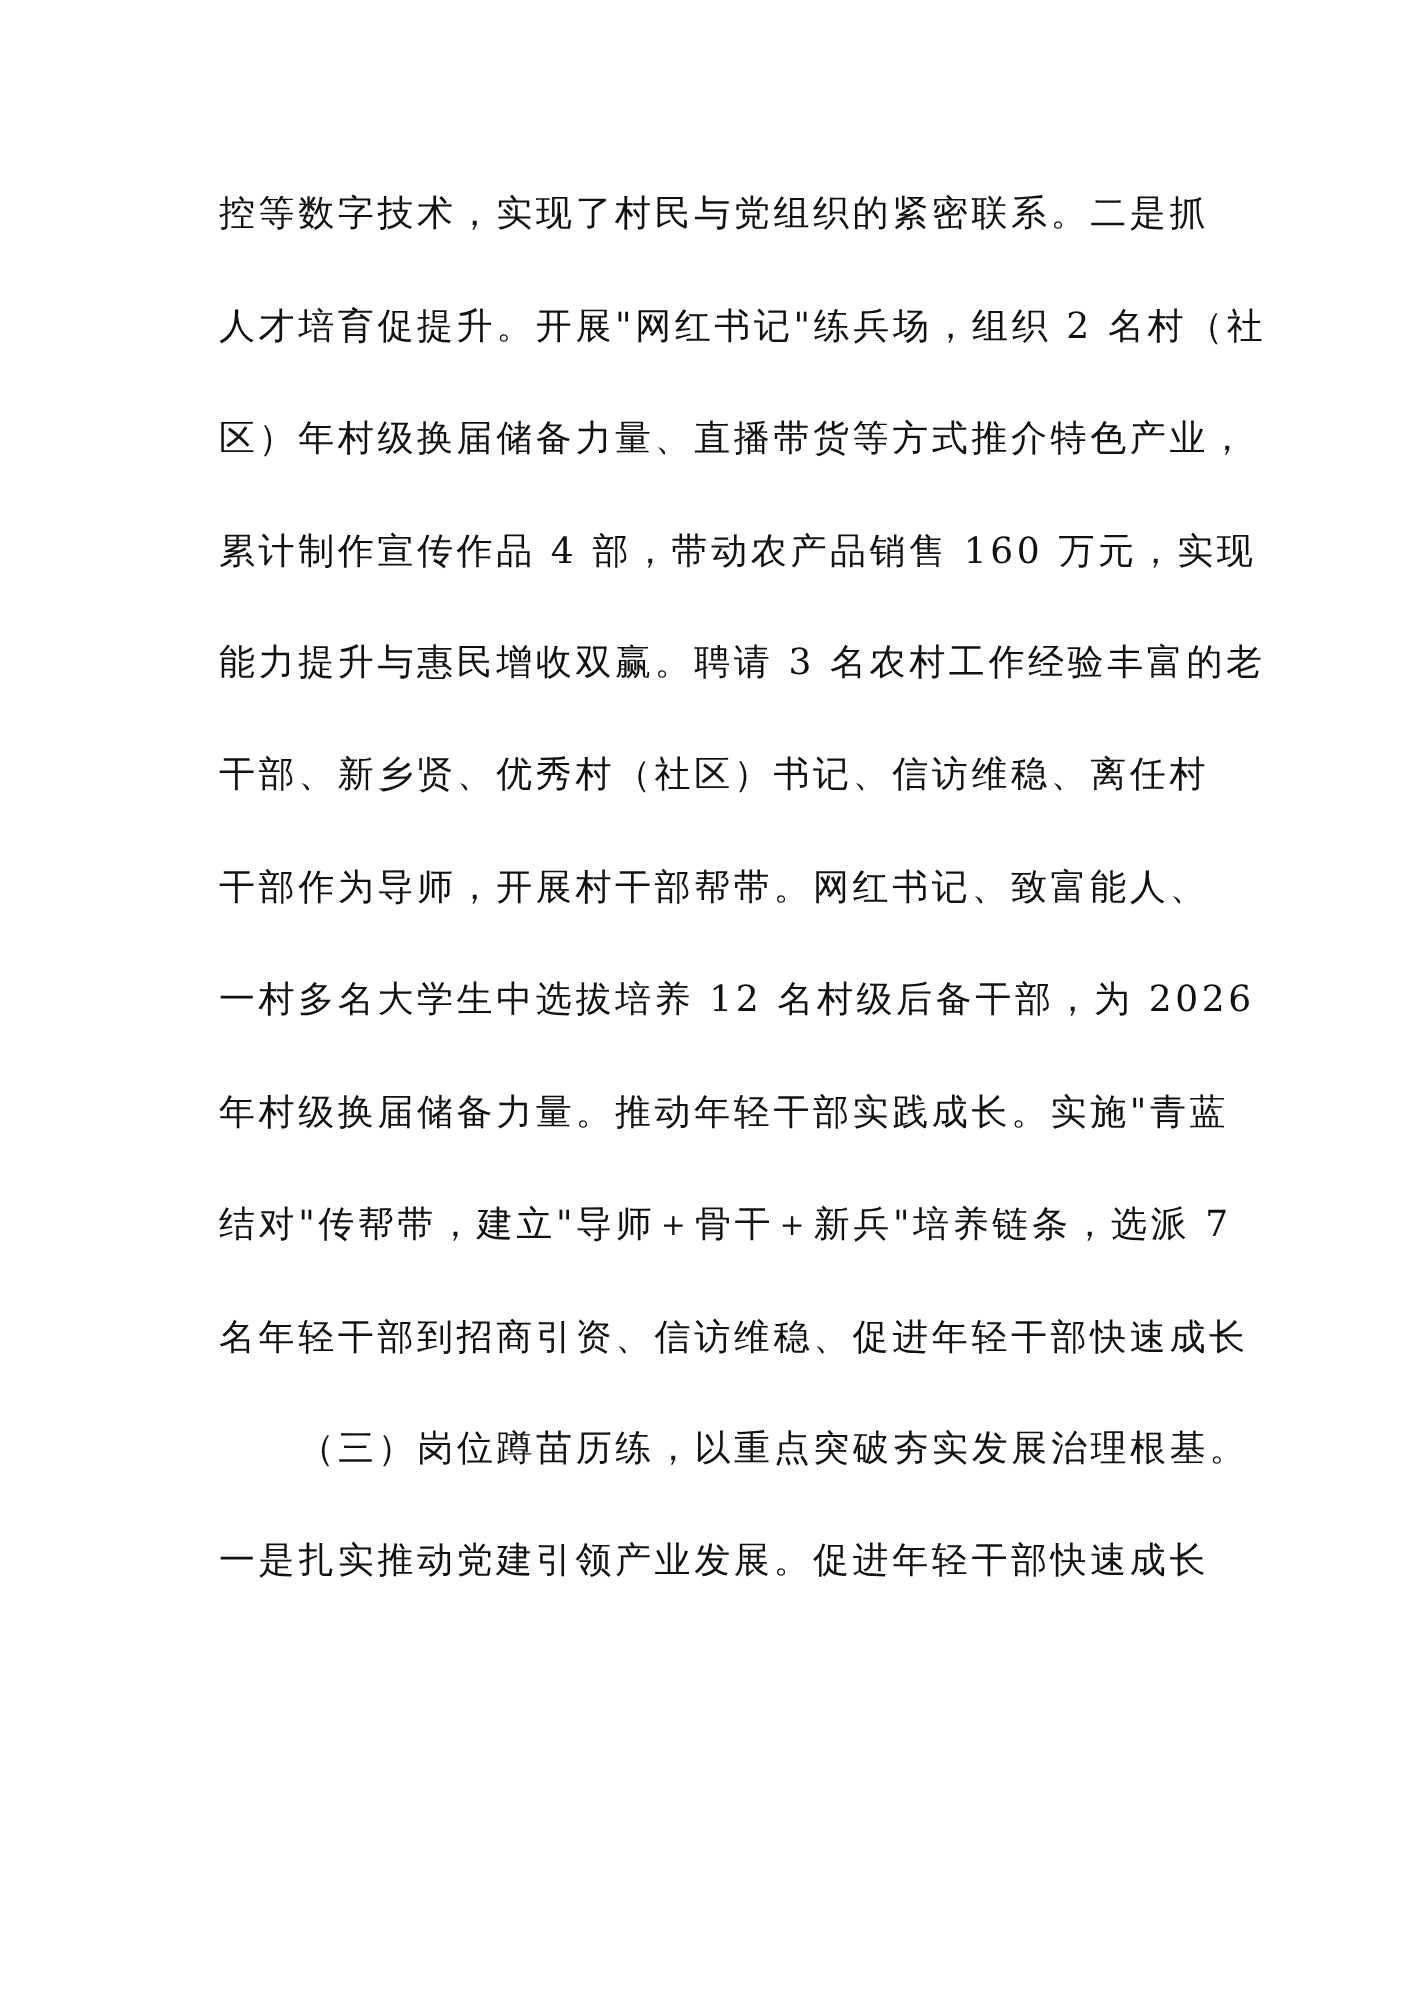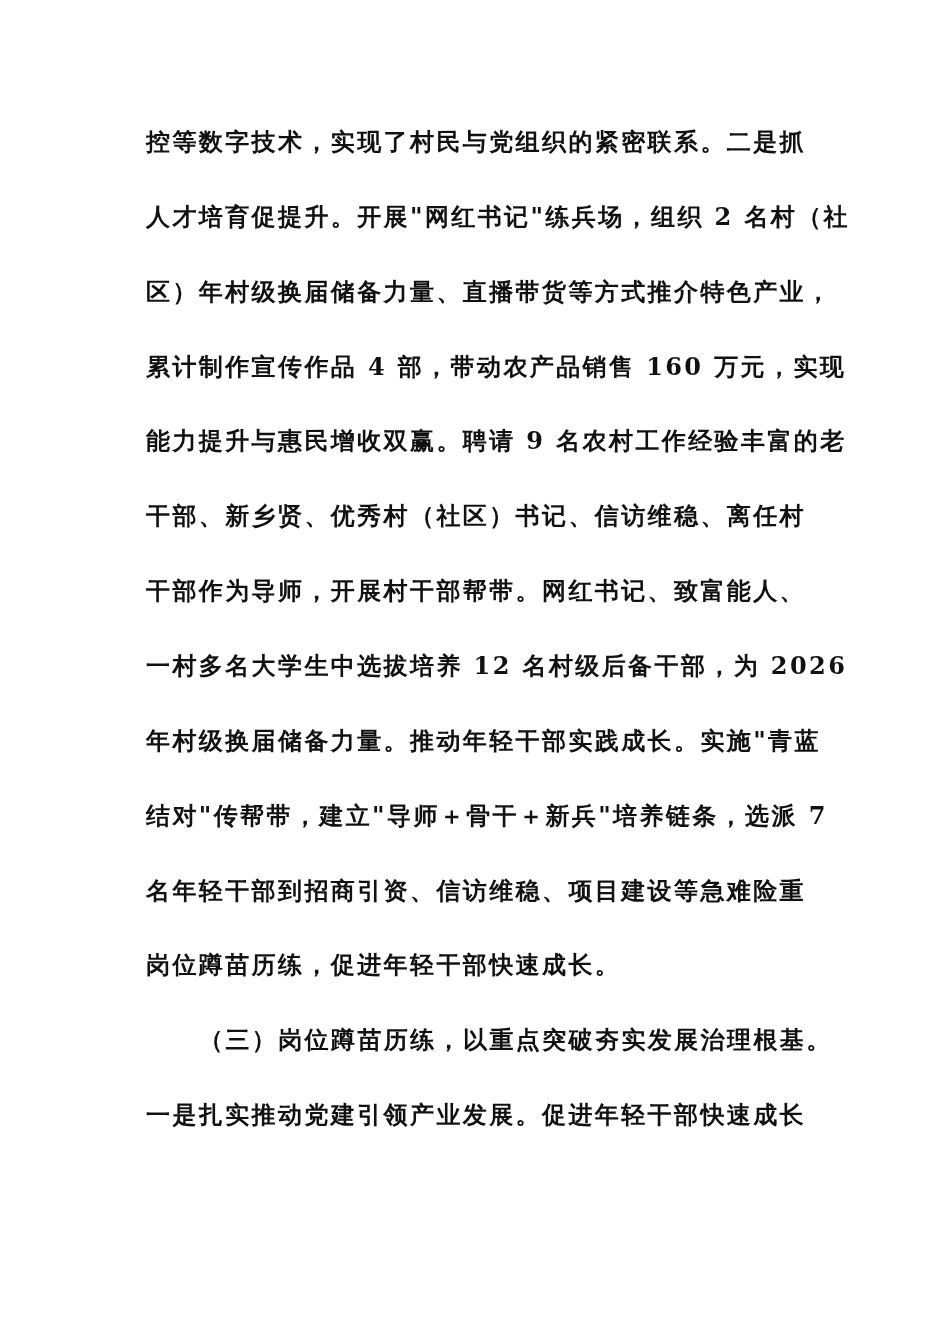--- a/index.html
+++ b/index.html
@@ -13,21 +13,20 @@
       position: relative;
       overflow: hidden;
     }
     .page {
       position: absolute;
       left: 0;
       top: 0;
       width: 950px;
       height: 1344px;
       background: #ffffff;
-      font-weight: bold;
     }
     .text-body {
       position: absolute;
       left: 146px;
       top: 105px;
       width: 680px;
       color: #111111;
       font-family: "DejaVu Serif", "Liberation Serif", serif;
       font-size: 24px;
       letter-spacing: 2.4px;
@@ -43,24 +42,23 @@
   </style>
 </head>
 <body>
 
 <div class="page">
   <div class="text-body">
     <div class="line">控等数字技术，实现了村民与党组织的紧密联系。二是抓</div>
     <div class="line">人才培育促提升。开展"网红书记"练兵场，组织 2 名村（社</div>
     <div class="line">区）年村级换届储备力量、直播带货等方式推介特色产业，</div>
     <div class="line">累计制作宣传作品 4 部，带动农产品销售 160 万元，实现</div>
-    <div class="line">能力提升与惠民增收双赢。聘请 9 名农村工作经验丰富的老</div>
+    <div class="line">能力提升与惠民增收双赢。聘请 3 名农村工作经验丰富的老</div>
     <div class="line">干部、新乡贤、优秀村（社区）书记、信访维稳、离任村</div>
     <div class="line">干部作为导师，开展村干部帮带。网红书记、致富能人、</div>
     <div class="line">一村多名大学生中选拔培养 12 名村级后备干部，为 2026</div>
     <div class="line">年村级换届储备力量。推动年轻干部实践成长。实施"青蓝</div>
     <div class="line">结对"传帮带，建立"导师＋骨干＋新兵"培养链条，选派 7</div>
-    <div class="line">名年轻干部到招商引资、信访维稳、项目建设等急难险重</div>
-    <div class="line">岗位蹲苗历练，促进年轻干部快速成长。</div>
+    <div class="line">名年轻干部到招商引资、信访维稳、促进年轻干部快速成长</div>
     <div class="line indent">（三）岗位蹲苗历练，以重点突破夯实发展治理根基。</div>
     <div class="line">一是扎实推动党建引领产业发展。促进年轻干部快速成长</div>
   </div>
 </div>
 
 </body></html>

